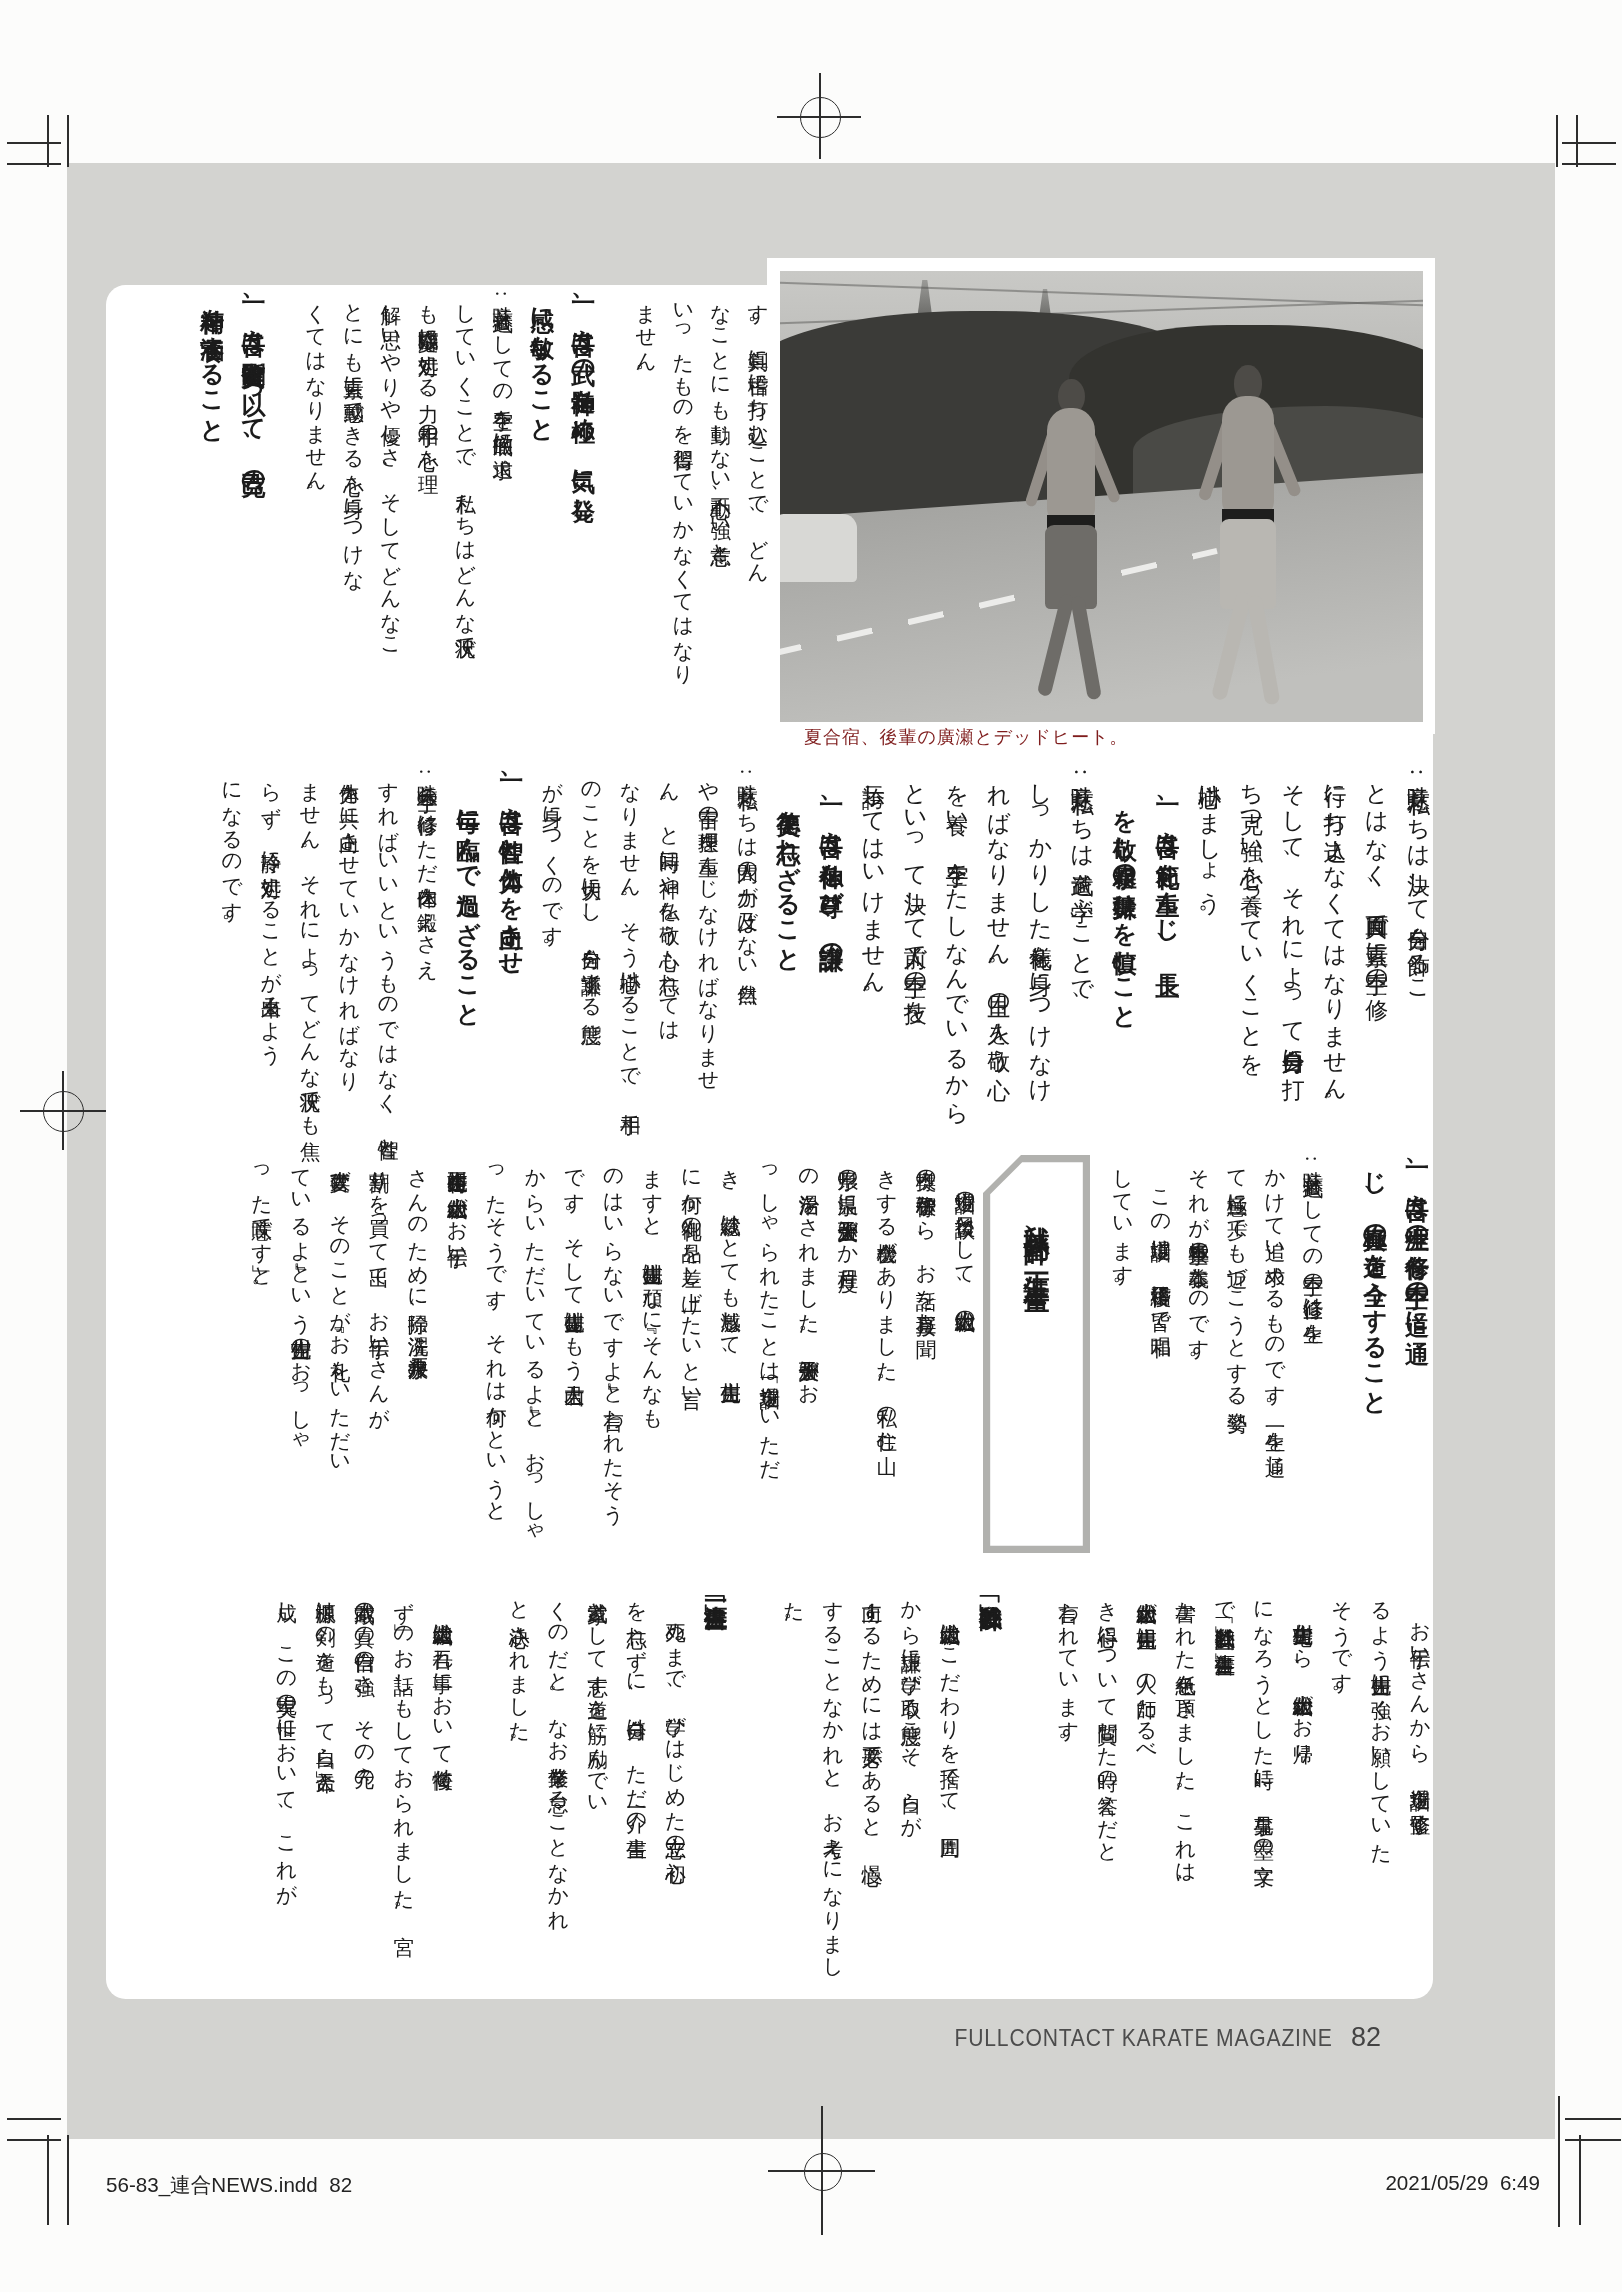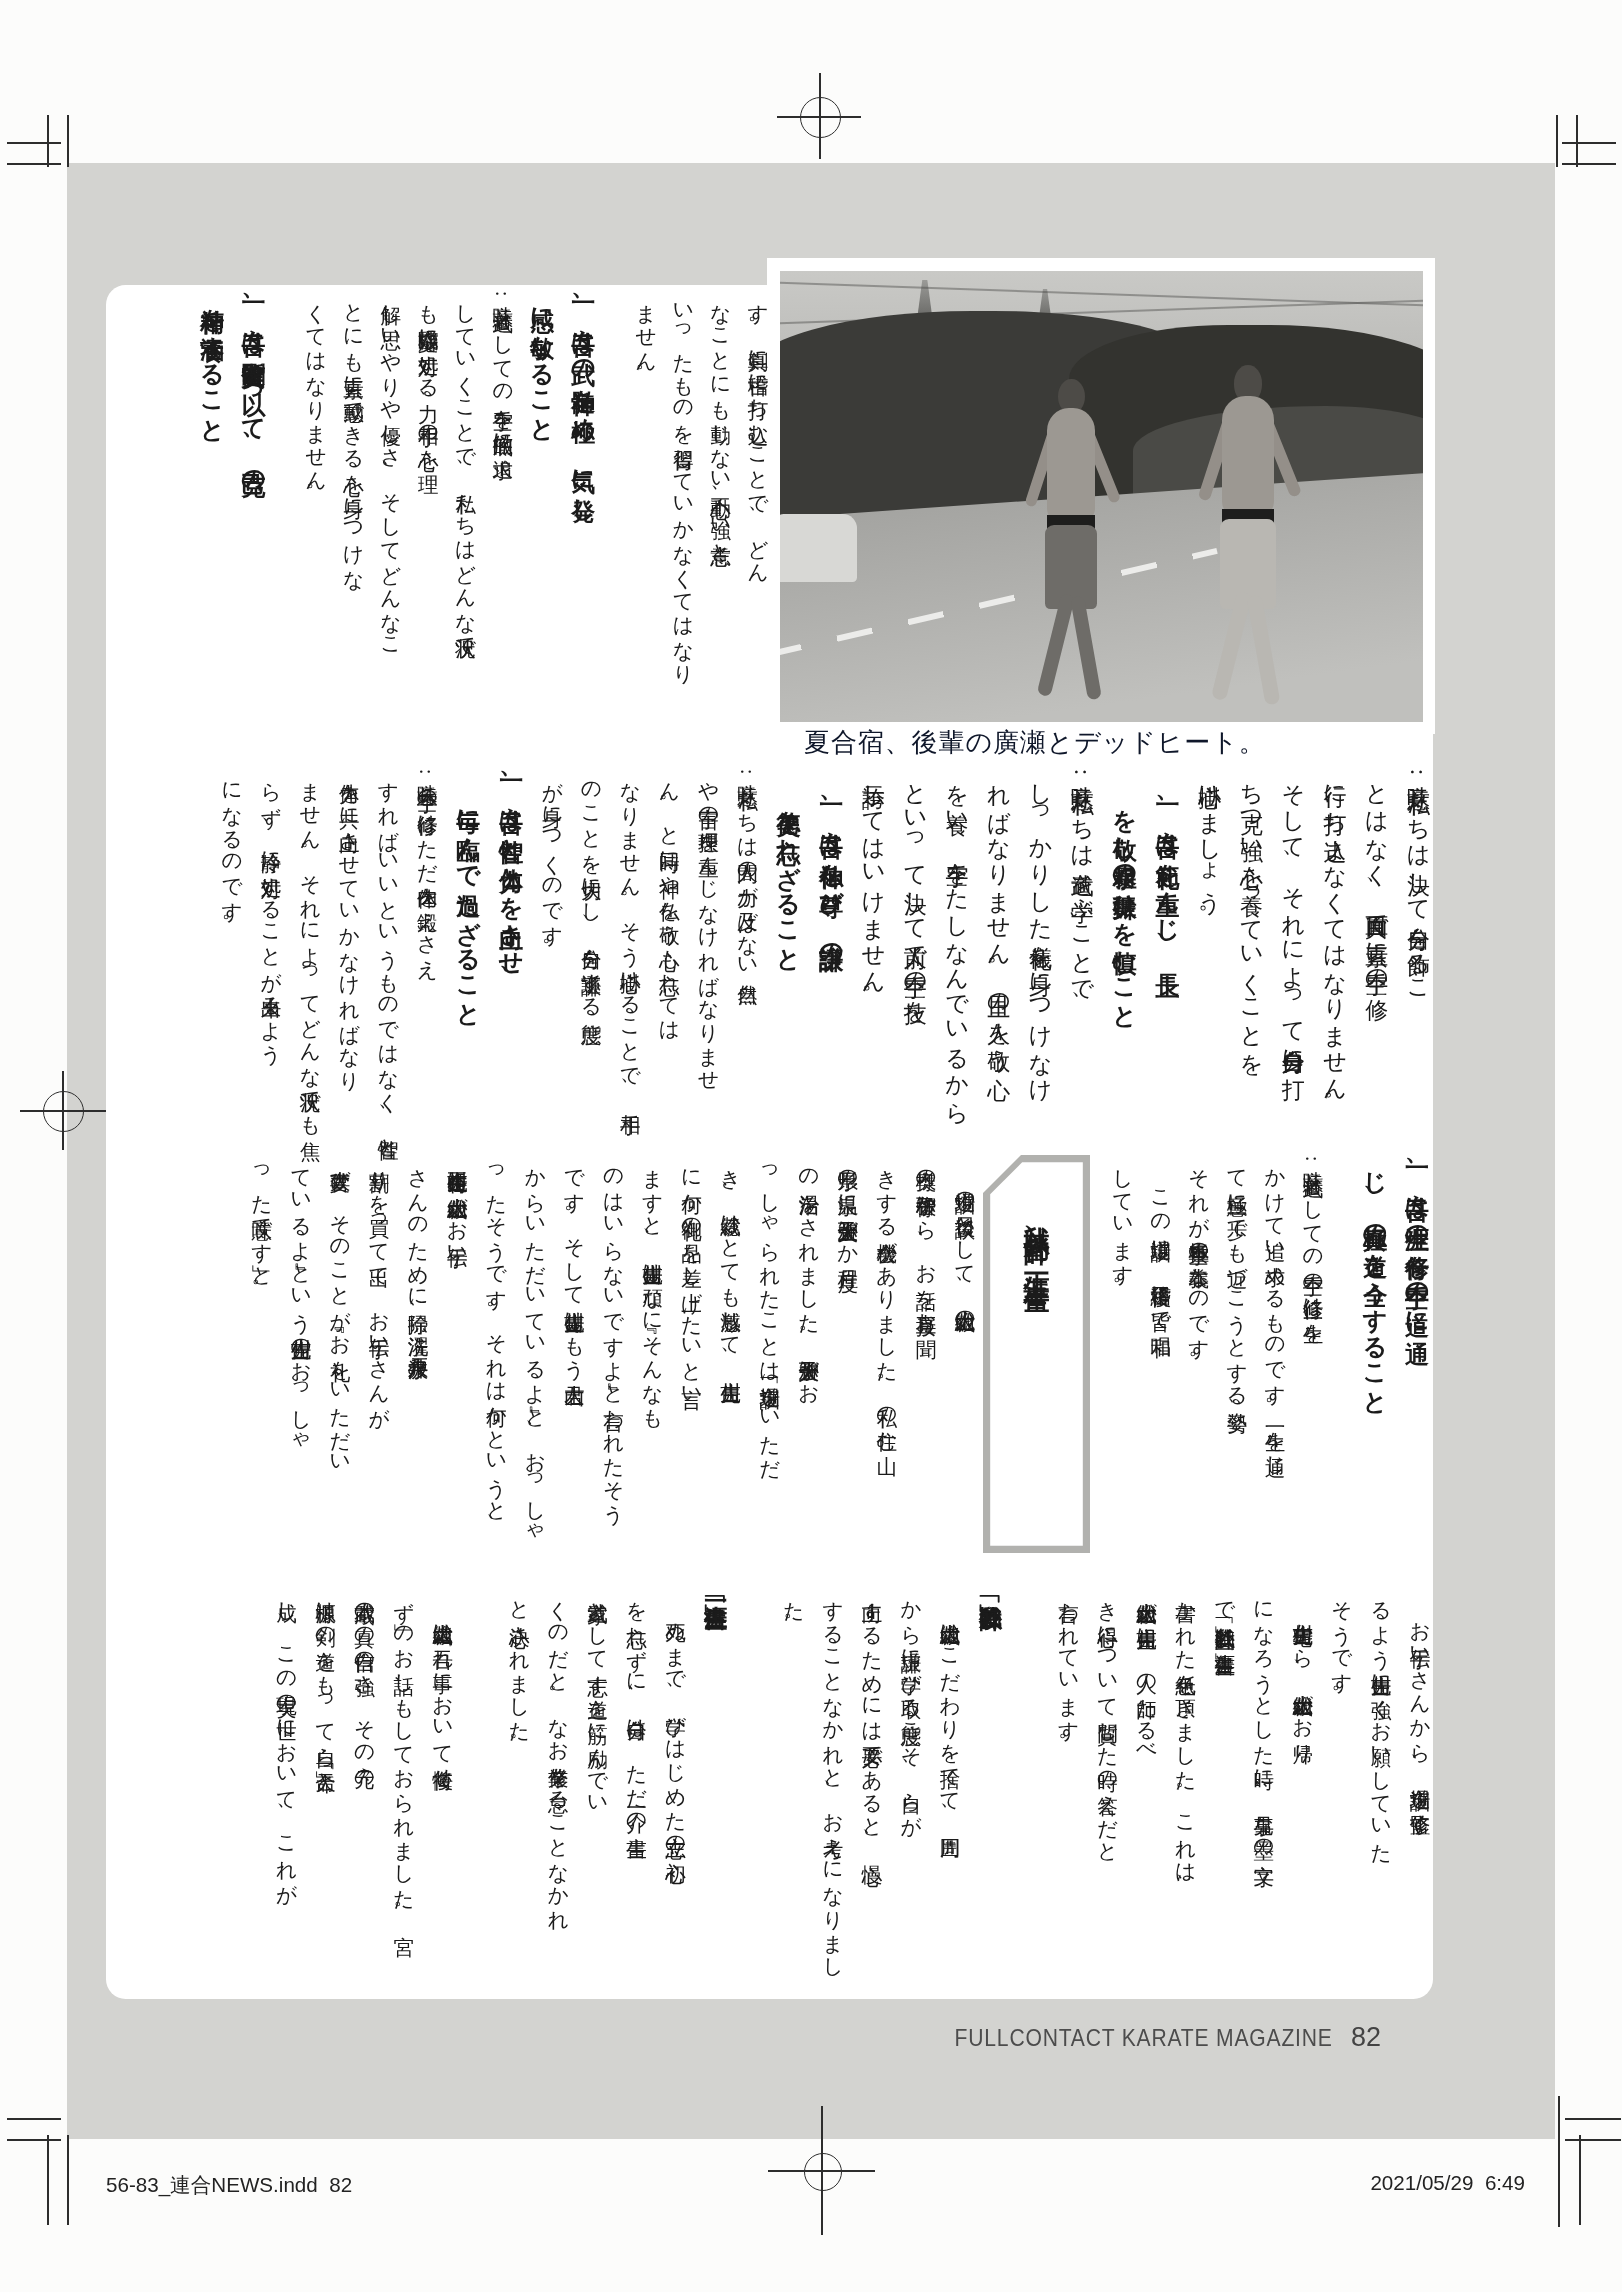--- a/index.html
+++ b/index.html
@@ -33,21 +33,21 @@
   .r-arm.a1{left:8%;top:14%;transform:rotate(18deg);}
   .r-arm.a2{left:78%;top:13%;transform:rotate(-22deg);}
   .r-belt{position:absolute;left:20%;top:42%;width:58%;height:5%;background:#1e1e1d;}
   .r-pants{position:absolute;left:18%;top:45%;width:62%;height:26%;border-radius:9px 9px 5.4px 5.4px;}
   .r-leg{position:absolute;width:17%;height:32%;border-radius:7.2px;}
   .r-leg.l1{left:22%;top:66%;transform:rotate(14deg);}
   .r-leg.l2{left:58%;top:67%;transform:rotate(-10deg);}
   .runner--left .r-pants,.runner--left .r-leg{background:#6e6c68;}
   .runner--right .r-pants,.runner--right .r-leg{background:#b9b7b2;}
   .photo-caption{position:absolute;left:804px;top:725px;font-family:"Liberation Sans","DejaVu Sans",sans-serif;
-                 font-size:26px;color:#0f172a;letter-spacing:0.9px;}
+                 font-size:18px;color:#7f1d1d;letter-spacing:0.9px;}
   
   .vband{position:absolute;display:flex;flex-direction:row-reverse;justify-content:flex-start;align-items:flex-start;}
   .col{writing-mode:vertical-rl;text-orientation:mixed;line-height:1.12;letter-spacing:0.4px;color:#1b1b1b;}
   .col.p{font-size:20.6px;}
   .col.pl{font-size:23px;}
   .col.h{font-size:24px;font-weight:700;}
   .col.hdr{font-size:23px;font-weight:700;}
   .gapcol{flex:0 0 auto;}
   #band1{left:219px;top:290px;width:550px;height:428px;gap:14.3px;}
   #band2{left:159px;top:768px;width:1272px;height:414px;gap:16px;}
@@ -60,21 +60,21 @@
   .kotoba-inner{position:absolute;left:7.2px;top:7.2px;right:7.2px;bottom:7.2px;background:#ffffff;
                 clip-path:polygon(32px 0,100% 0,100% 100%,0 100%,0 32px);display:flex;justify-content:center;}
   .kotoba-title{writing-mode:vertical-rl;font-size:26px;font-weight:700;letter-spacing:3.6px;margin-top:43px;}
   
   .footer-line{position:absolute;right:242px;top:2022px;display:flex;align-items:baseline;
                font-family:"Liberation Sans","DejaVu Sans",sans-serif;color:#4c4c4c;}
   .footer-mag{font-size:24px;letter-spacing:0.9px;transform:scaleX(.88);transform-origin:right;}
   .footer-page{font-size:27px;margin-left:18px;color:#434343;}
   .slug{position:absolute;top:2171px;font-family:"Liberation Sans","DejaVu Sans",sans-serif;font-size:20.6px;color:#222;}
   .slug.left{left:106px;}
-  .slug.right{right:98px;text-align:right;}
+  .slug.right{right:83px;text-align:right;}
   
   .mk{position:absolute;background:#2d2d2d;}
   .mk-c{position:absolute;border:1.8px solid #2d2d2d;border-radius:50%;background:transparent;}
 </style>
 </head>
 <body>
 
 <div class="page-sheet"></div>
 <div class="content-white"></div>
 

